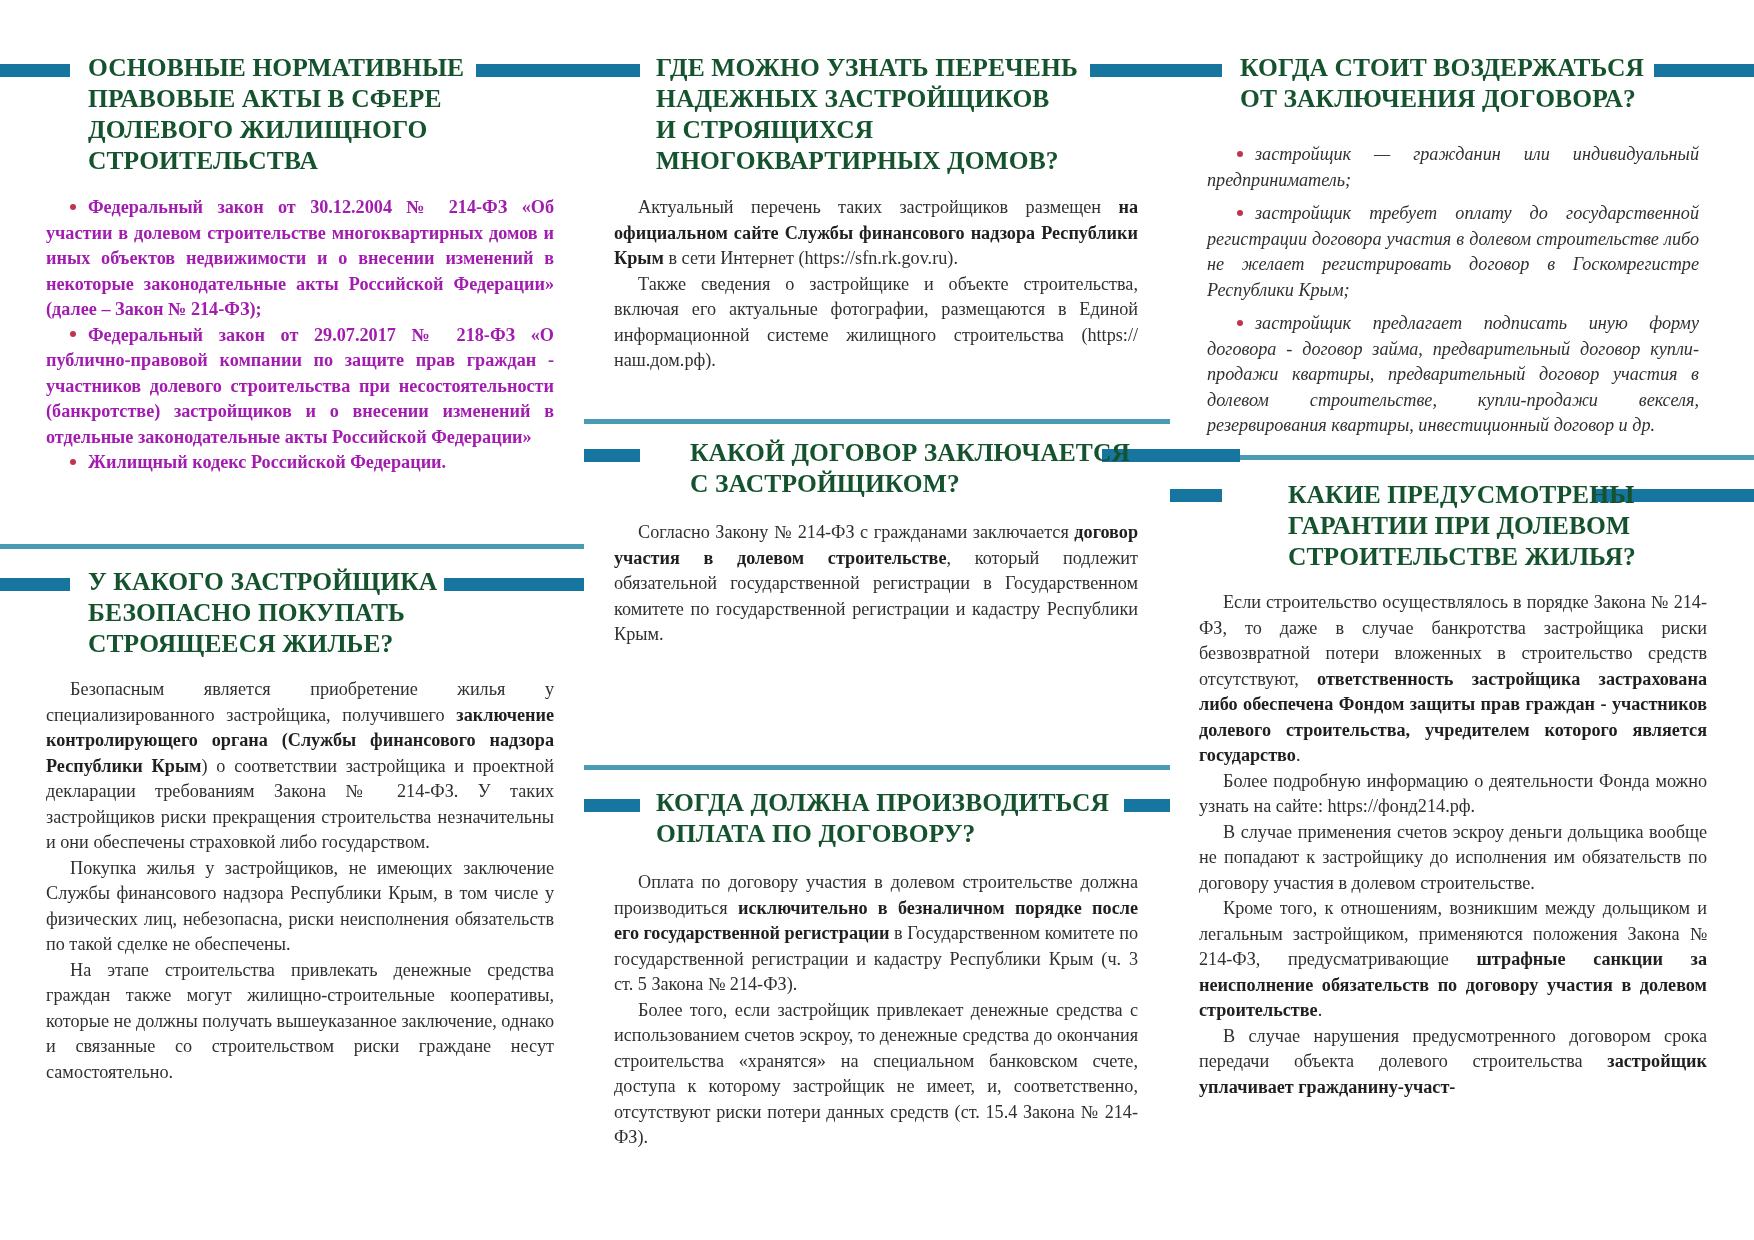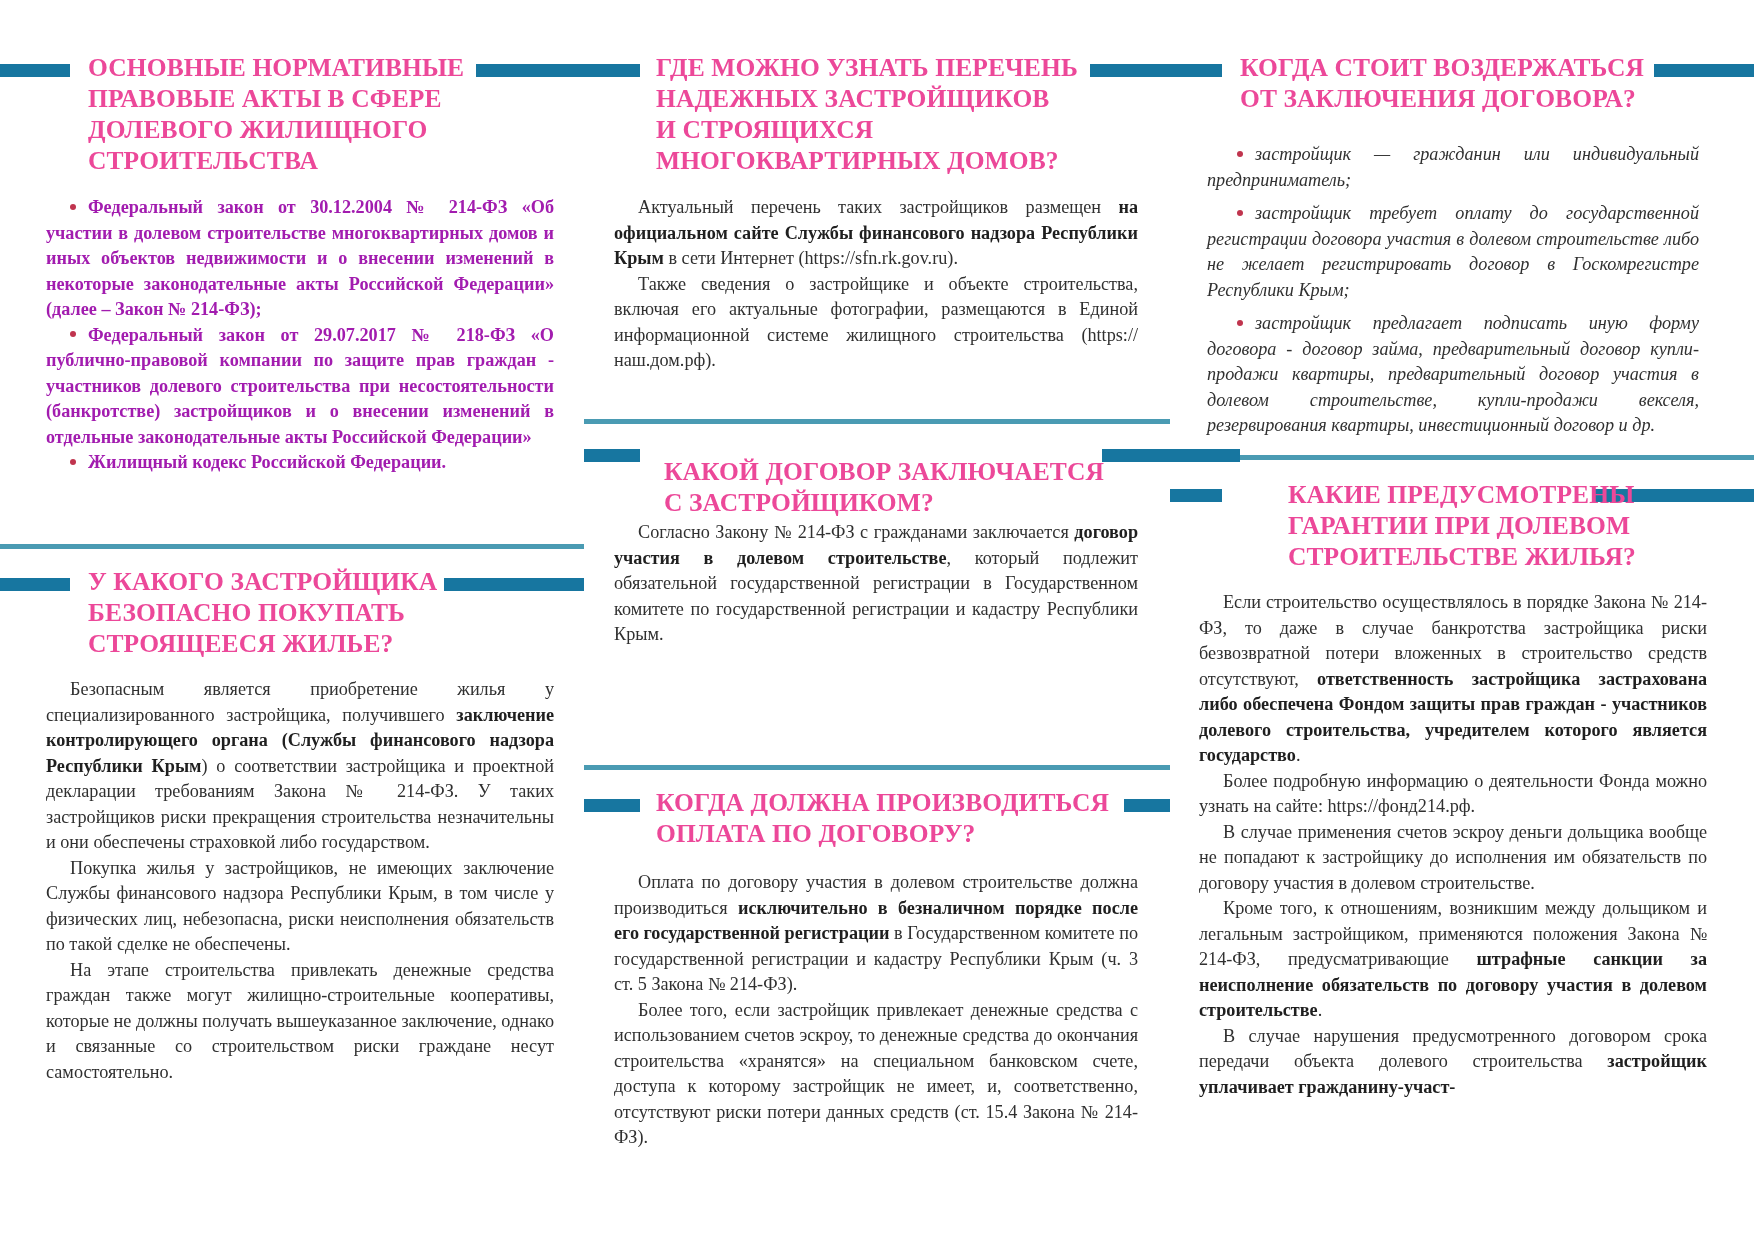--- a/index.html
+++ b/index.html
@@ -1,20 +1,20 @@
 <!DOCTYPE html>
 <html><head>
 <meta charset="utf-8">
 <style>
   html, body { margin: 0; padding: 0; background: #ffffff; }
   body { width: 1754px; height: 1240px; position: relative; overflow: hidden;
          font-family: "DejaVu Serif", "Liberation Serif", serif; color: #2a2a2a; }
   .section { position: absolute; }
   .heading { position: absolute; font-family: "Liberation Serif", "DejaVu Serif", serif;
-             font-weight: bold; color: #ec4899; font-size: 25.5px; line-height: 31px;
+             font-weight: bold; color: #14532d; font-size: 25.5px; line-height: 31px;
              text-transform: uppercase; letter-spacing: 0.1px; }
   .heading div { white-space: nowrap; }
   .bar { position: absolute; height: 13px; background: #1776a0; }
   .rule { position: absolute; height: 5px; background: #4a9bb3; }
   .body-text { position: absolute; font-family: "Liberation Serif", "DejaVu Serif", serif;
                font-size: 18.2px; line-height: 25.5px; text-align: justify; color: #303030; }
   .body-text p { margin: 0; text-indent: 24px; }
   .body-text b { font-weight: bold; color: #1f1f1f; }
   .laws { color: #a21caf; font-weight: bold; }
   .laws p { margin: 0; text-indent: 24px; }
@@ -72,21 +72,21 @@
     <p><span>Актуальный перечень таких застройщиков размещен </span><b>на официальном сайте Службы финансового надзора Республики Крым</b><span> в сети Интернет (https://sfn.rk.gov.ru).</span></p>
     <p>Также сведения о застройщике и объекте строительства, включая его актуальные фотографии, размещаются в Единой информационной системе жилищного строительства (https://наш.дом.рф).</p>
   </div>
 </div>
 
 <div class="rule" style="left:584px;top:419px;width:586px;"></div>
 
 <div class="section">
   <div class="bar" style="left:584px;top:449px;width:56px;"></div>
   <div class="bar" style="left:1102px;top:449px;width:68px;"></div>
-  <div class="heading" style="left:664px;top:437px;margin-top:19px;">
+  <div class="heading" style="left:690px;top:437px;">
     <div>КАКОЙ ДОГОВОР ЗАКЛЮЧАЕТСЯ</div>
     <div>С ЗАСТРОЙЩИКОМ?</div>
   </div>
   <div class="body-text" style="left:614px;top:520px;width:524px;">
     <p><span>Согласно Закону № 214-ФЗ с гражданами заключается </span><b>договор участия в долевом строительстве</b><span>, который подлежит обязательной государственной регистрации в Государственном комитете по государственной регистрации и кадастру Республики Крым.</span></p>
   </div>
 </div>
 
 <div class="rule" style="left:584px;top:765px;width:586px;"></div>
 

